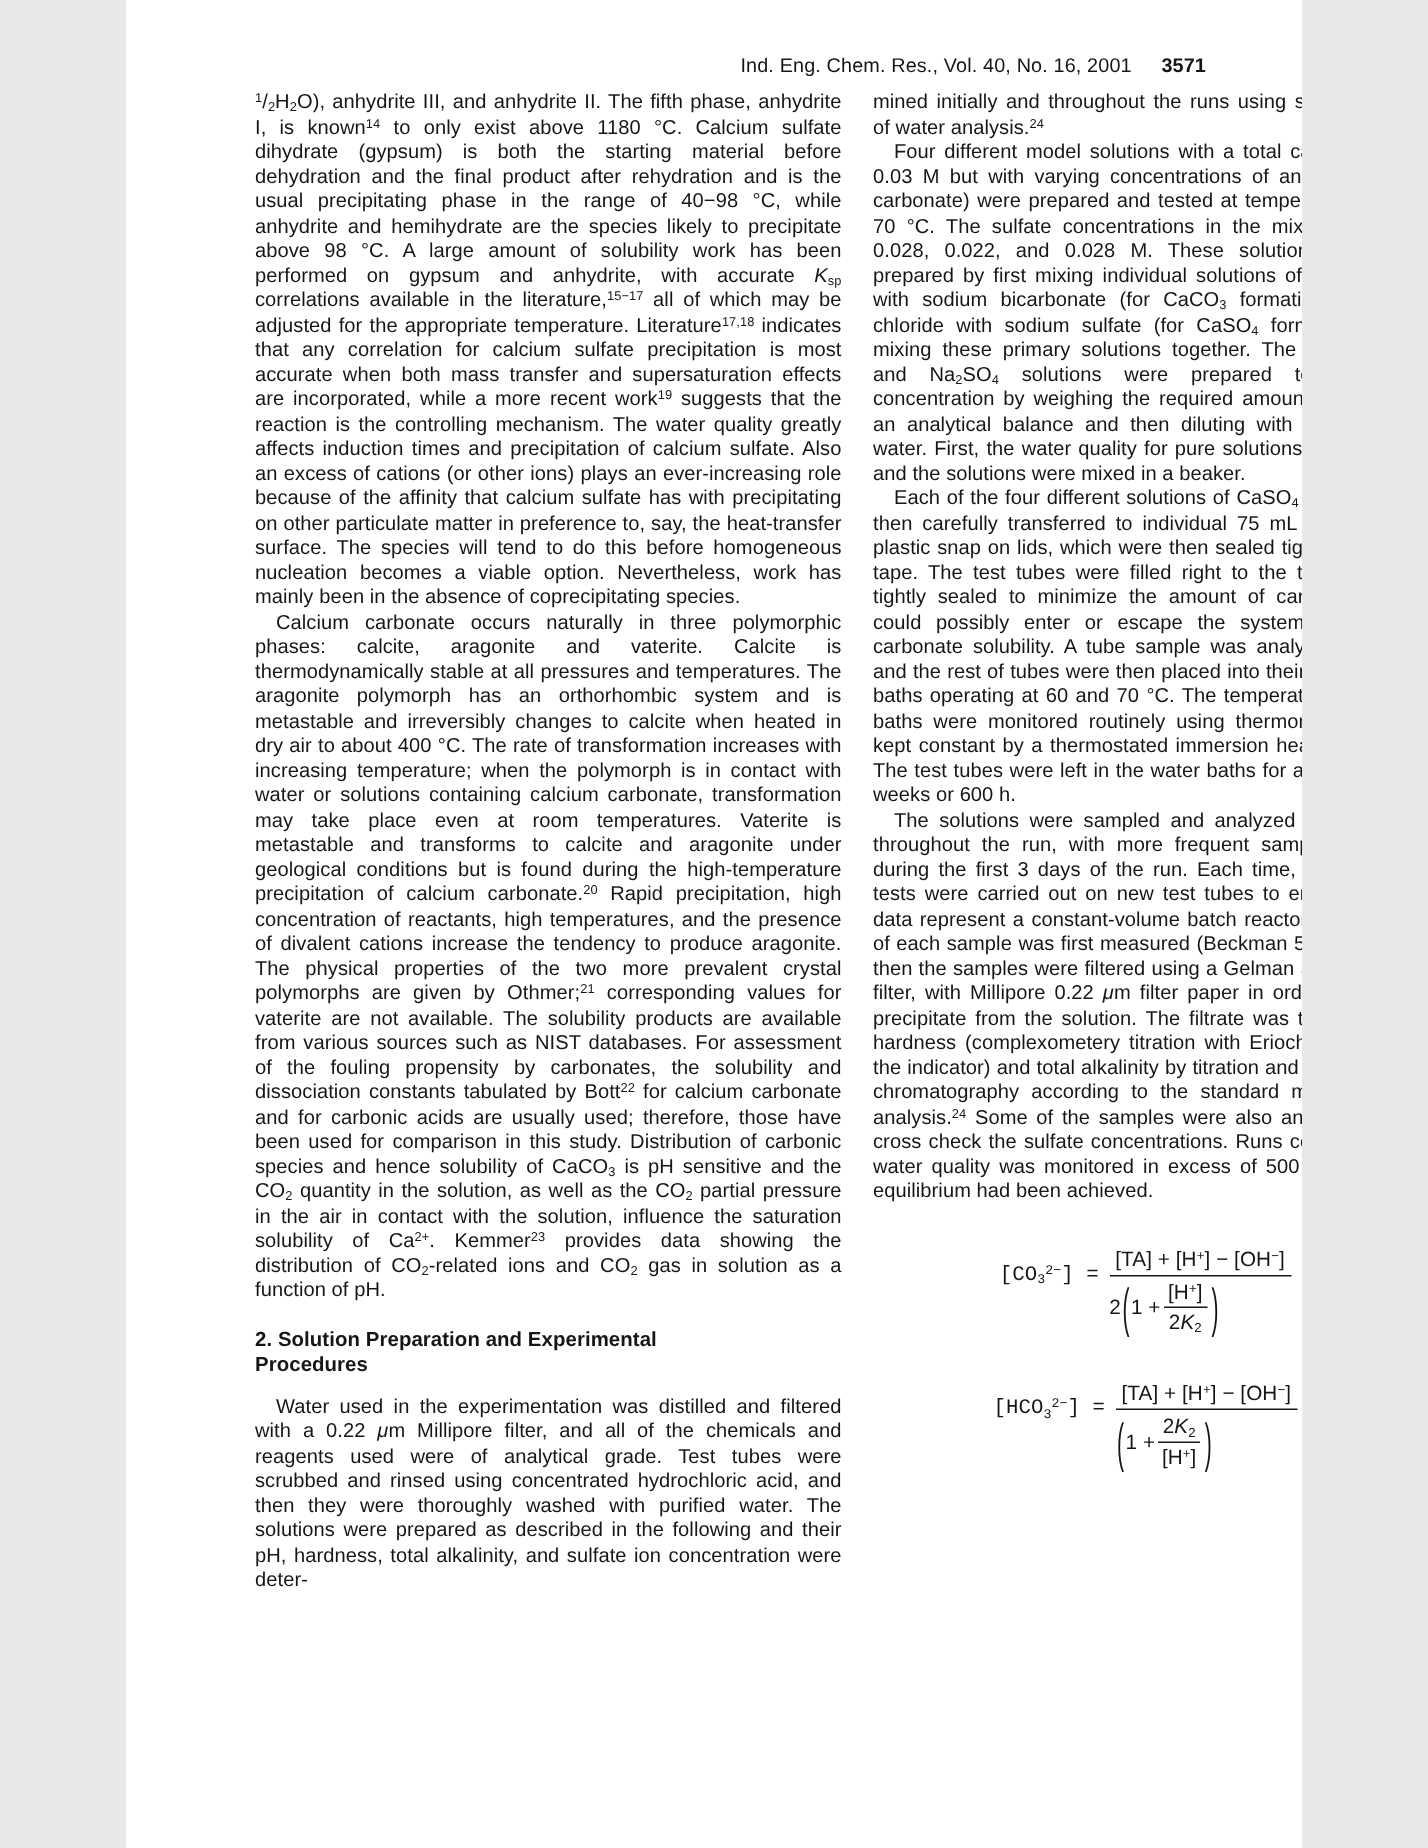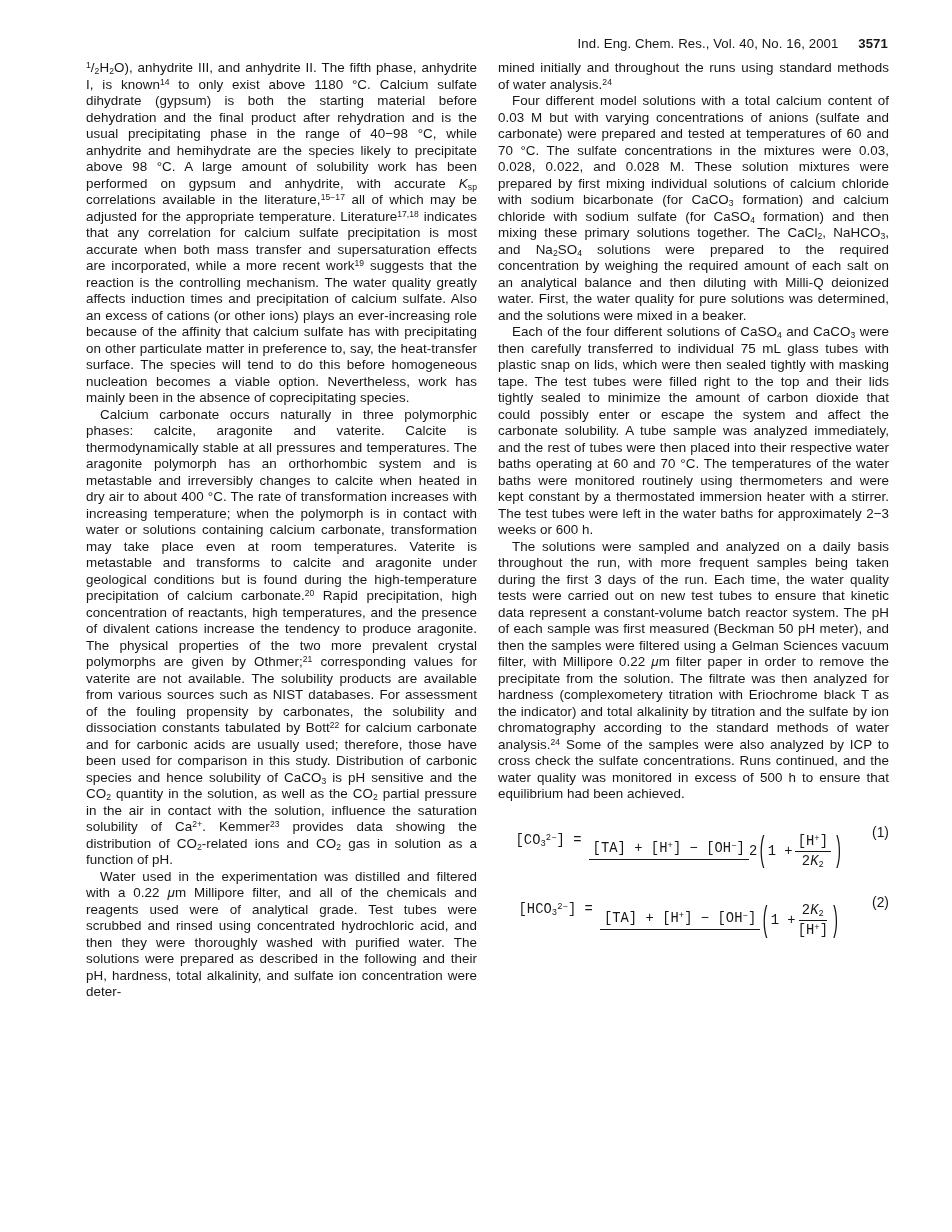--- a/index.html
+++ b/index.html
@@ -1,17 +1,17 @@
 <!DOCTYPE html>
 <html><head>
 <meta charset="utf-8">
 <style>
   html,body{margin:0;padding:0;background:#e8e8e8;}
   .page{
-    width:952px;height:1232px;position:relative;margin:0 auto;
+    width:784px;height:1232px;position:relative;margin:0 auto;
     background:#ffffff;color:#161616;
     font-family:"Liberation Sans",sans-serif;overflow:hidden;
   }
   .running-head{
     position:absolute;top:36px;right:64px;
     font-size:13.2px;letter-spacing:0.1px;white-space:nowrap;
   }
   .running-head .pagenum{font-weight:bold;margin-left:16px;}
   .col{
     position:absolute;top:60px;width:391px;
@@ -33,21 +33,21 @@
   .equations{margin-top:28px;padding-right:28px;}
   .equation{
     position:relative;display:flex;align-items:center;justify-content:center;
     margin:14px 0 30px 0;font-size:13.8px;line-height:1.25;text-align:left;
   }
   .eq-lhs{transform:translateY(-10px);white-space:nowrap;font-family:Liberation Mono, monospace;}
   .eq-number{
     position:absolute;right:-28px;top:50%;
     transform:translateY(-150%);
   }
-  .frac{display:inline-flex;flex-direction:row;align-items:center;margin-left:7px;font-family:Liberation Mono, monospace;}
+  .frac{display:inline-flex;flex-direction:column;margin-left:7px;}
   .frac>.num{border-bottom:1.3px solid #161616;padding:0 4px 2px;white-space:nowrap;}
   .frac>.den{display:inline-flex;align-items:center;padding-top:2px;white-space:nowrap;}
   .innerfrac{display:inline-flex;flex-direction:column;align-items:center;margin:0 2px;}
   .innerfrac>.inum{border-bottom:1.3px solid #161616;padding:0 3px 1px;white-space:nowrap;}
   .innerfrac>.iden{padding-top:1px;white-space:nowrap;}
   .paren{
     display:inline-block;font-size:14px;line-height:1;
     transform:scaleY(2.55);margin:0 1px;font-weight:300;
   }
 </style>
@@ -57,20 +57,21 @@
 <div class="page">
 
   <div class="running-head">
     <span>Ind. Eng. Chem. Res., Vol. 40, No. 16, 2001</span>
     <span class="pagenum">3571</span>
   </div>
 
   <div class="col col-left" id="col-left-blocks">
       <p class="para noindent"><sup>1</sup>/<sub>2</sub>H<sub>2</sub>O), anhydrite III, and anhydrite II. The fifth phase, anhydrite I, is known<sup>14</sup> to only exist above 1180 °C. Calcium sulfate dihydrate (gypsum) is both the starting material before dehydration and the final product after rehydration and is the usual precipitating phase in the range of 40−98 °C, while anhydrite and hemihydrate are the species likely to precipitate above 98 °C. A large amount of solubility work has been performed on gypsum and anhydrite, with accurate <i>K</i><sub>sp</sub> correlations available in the literature,<sup>15−17</sup> all of which may be adjusted for the appropriate temperature. Literature<sup>17,18</sup> indicates that any correlation for calcium sulfate precipitation is most accurate when both mass transfer and supersaturation effects are incorporated, while a more recent work<sup>19</sup> suggests that the reaction is the controlling mechanism. The water quality greatly affects induction times and precipitation of calcium sulfate. Also an excess of cations (or other ions) plays an ever-increasing role because of the affinity that calcium sulfate has with precipitating on other particulate matter in preference to, say, the heat-transfer surface. The species will tend to do this before homogeneous nucleation becomes a viable option. Nevertheless, work has mainly been in the absence of coprecipitating species.</p>
       <p class="para">Calcium carbonate occurs naturally in three polymorphic phases:  calcite, aragonite and vaterite. Calcite is thermodynamically stable at all pressures and temperatures. The aragonite polymorph has an orthorhombic system and is metastable and irreversibly changes to calcite when heated in dry air to about 400 °C. The rate of transformation increases with increasing temperature; when the polymorph is in contact with water or solutions containing calcium carbonate, transformation may take place even at room temperatures. Vaterite is metastable and transforms to calcite and aragonite under geological conditions but is found during the high-temperature precipitation of calcium carbonate.<sup>20</sup> Rapid precipitation, high concentration of reactants, high temperatures, and the presence of divalent cations increase the tendency to produce aragonite. The physical properties of the two more prevalent crystal polymorphs are given by Othmer;<sup>21</sup> corresponding values for vaterite are not available. The solubility products are available from various sources such as NIST databases. For assessment of the fouling propensity by carbonates, the solubility and dissociation constants tabulated by Bott<sup>22</sup> for calcium carbonate and for carbonic acids are usually used; therefore, those have been used for comparison in this study. Distribution of carbonic species and hence solubility of CaCO<sub>3</sub> is pH sensitive and the CO<sub>2</sub> quantity in the solution, as well as the CO<sub>2</sub> partial pressure in the air in contact with the solution, influence the saturation solubility of Ca<sup>2+</sup>. Kemmer<sup>23</sup> provides data showing the distribution of CO<sub>2</sub>-related ions and CO<sub>2</sub> gas in solution as a function of pH.</p>
+      <h2 class="section-heading">2. Solution Preparation and Experimental Procedures</h2>
       <p class="para">Water used in the experimentation was distilled and filtered with a 0.22 <i>μ</i>m Millipore filter, and all of the chemicals and reagents used were of analytical grade. Test tubes were scrubbed and rinsed using concentrated hydrochloric acid, and then they were thoroughly washed with purified water. The solutions were prepared as described in the following and their pH, hardness, total alkalinity, and sulfate ion concentration were deter-</p>
     </div>
 
   <div class="col col-right">
     <div id="right-paragraphs">
         <p class="para noindent">mined initially and throughout the runs using standard methods of water analysis.<sup>24</sup></p>
         <p class="para">Four different model solutions with a total calcium content of 0.03 M but with varying concentrations of anions (sulfate and carbonate) were prepared and tested at temperatures of 60 and 70 °C. The sulfate concentrations in the mixtures were 0.03, 0.028, 0.022, and 0.028 M. These solution mixtures were prepared by first mixing individual solutions of calcium chloride with sodium bicarbonate (for CaCO<sub>3</sub> formation) and calcium chloride with sodium sulfate (for CaSO<sub>4</sub> formation) and then mixing these primary solutions together. The CaCl<sub>2</sub>, NaHCO<sub>3</sub>, and Na<sub>2</sub>SO<sub>4</sub> solutions were prepared to the required concentration by weighing the required amount of each salt on an analytical balance and then diluting with Milli-Q deionized water. First, the water quality for pure solutions was determined, and the solutions were mixed in a beaker.</p>
         <p class="para">Each of the four different solutions of CaSO<sub>4</sub> and CaCO<sub>3</sub> were then carefully transferred to individual 75 mL glass tubes with plastic snap on lids, which were then sealed tightly with masking tape. The test tubes were filled right to the top and their lids tightly sealed to minimize the amount of carbon dioxide that could possibly enter or escape the system and affect the carbonate solubility. A tube sample was analyzed immediately, and the rest of tubes were then placed into their respective water baths operating at 60 and 70 °C. The temperatures of the water baths were monitored routinely using thermometers and were kept constant by a thermostated immersion heater with a stirrer. The test tubes were left in the water baths for approximately 2−3 weeks or 600 h.</p>
         <p class="para">The solutions were sampled and analyzed on a daily basis throughout the run, with more frequent samples being taken during the first 3 days of the run. Each time, the water quality tests were carried out on new test tubes to ensure that kinetic data represent a constant-volume batch reactor system. The pH of each sample was first measured (Beckman 50 pH meter), and then the samples were filtered using a Gelman Sciences vacuum filter, with Millipore 0.22 <i>μ</i>m filter paper in order to remove the precipitate from the solution. The filtrate was then analyzed for hardness (complexometery titration with Eriochrome black T as the indicator) and total alkalinity by titration and the sulfate by ion chromatography according to the standard methods of water analysis.<sup>24</sup> Some of the samples were also analyzed by ICP to cross check the sulfate concentrations. Runs continued, and the water quality was monitored in excess of 500 h to ensure that equilibrium had been achieved.</p>
       </div>

